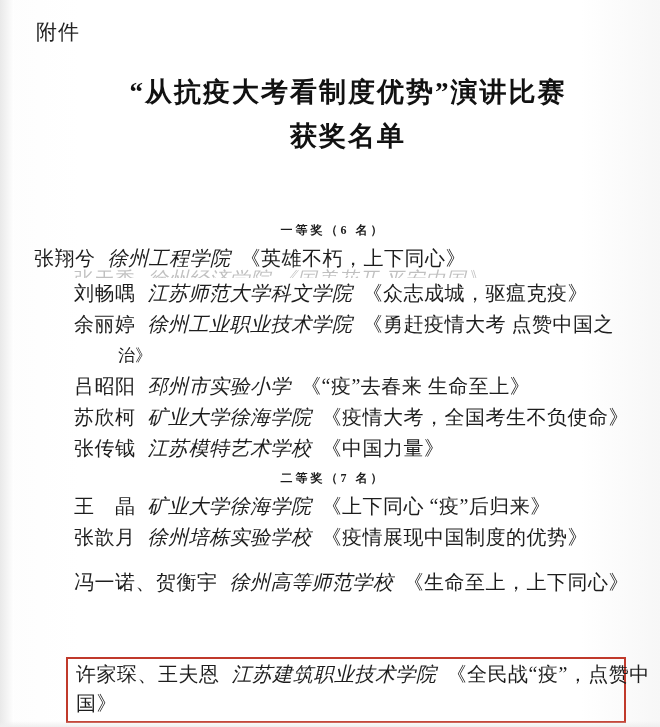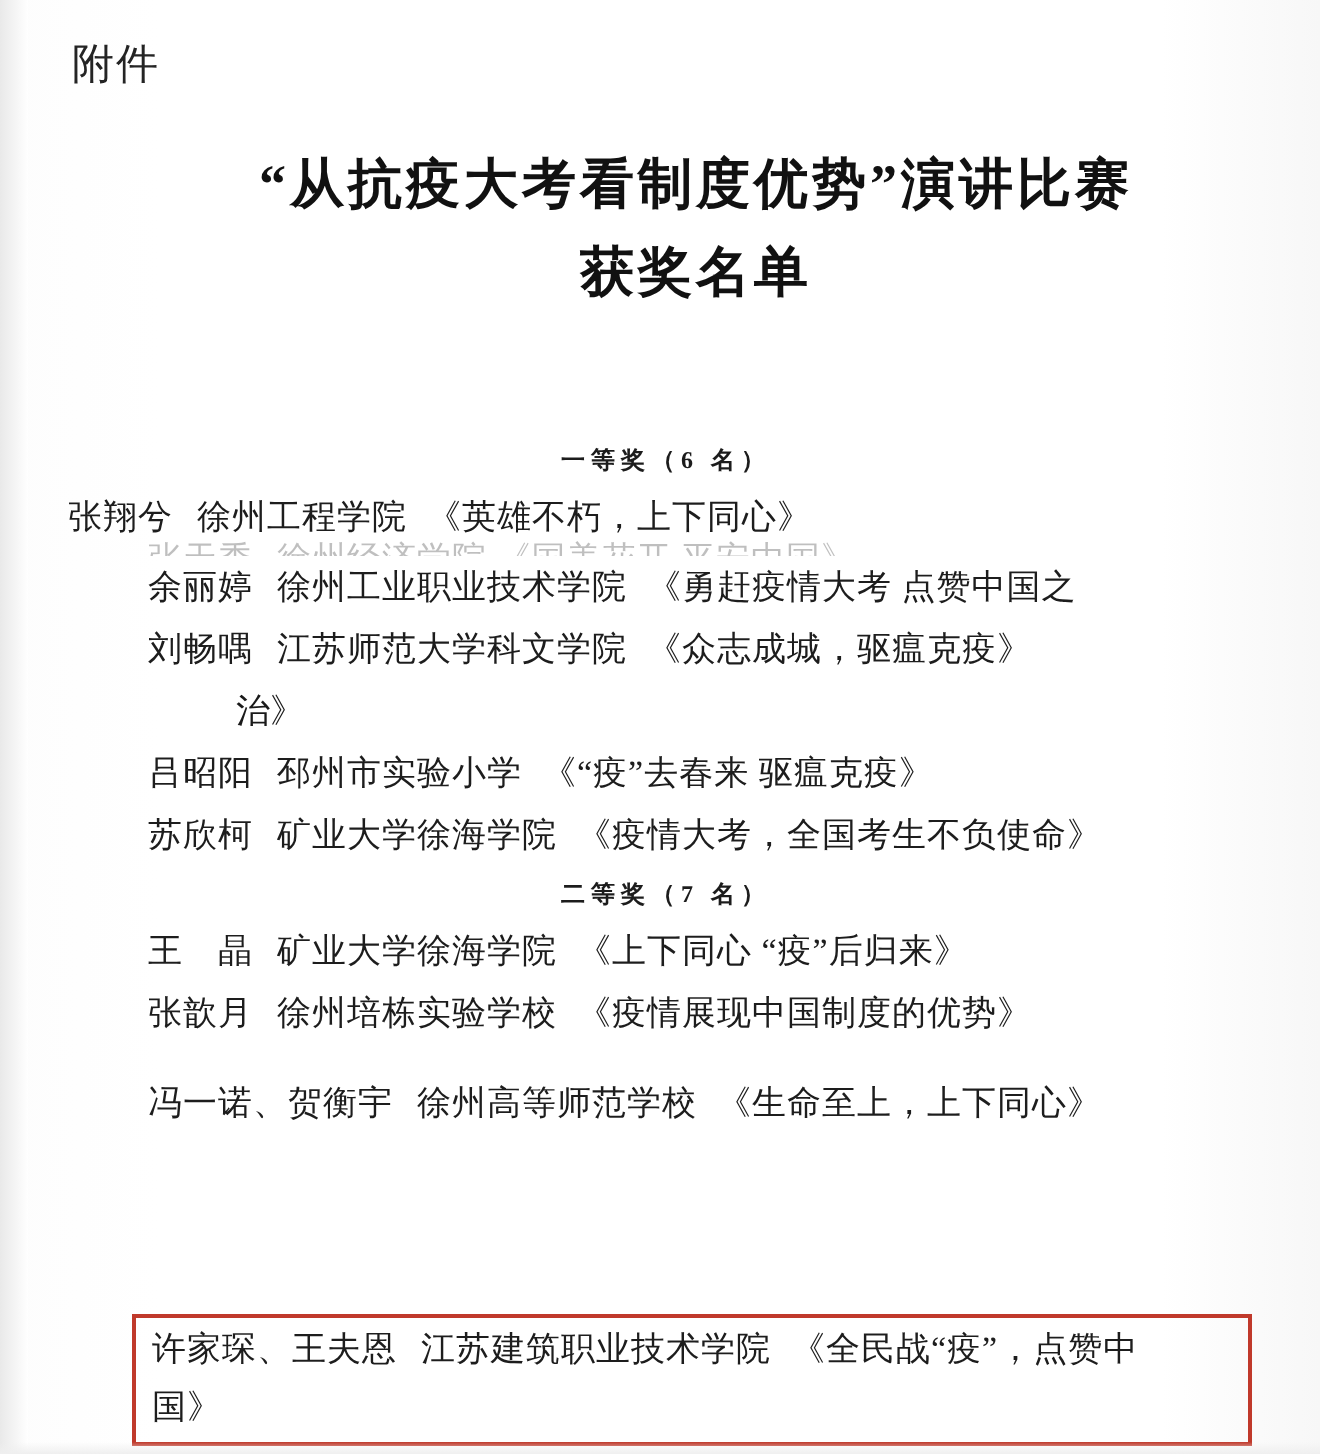--- a/index.html
+++ b/index.html
@@ -60,32 +60,33 @@
   }
   .list {
     position: absolute;
     left: 34px;
     right: 28px;
     top: 216px;
   }
   .entry {
     display: flex;
     align-items: baseline;
-    font-size: 17px;
+    font-size: 20px;
     line-height: 31px;
     letter-spacing: 0.5px;
     white-space: nowrap;
     color: #1d1d1d;
   }
   .entry .name {
     flex: 0 0 auto;
   }
   .entry .org {
     flex: 0 0 auto;
     margin-left: 12px;
+    font-style: italic;
   }
   .entry .work {
     flex: 0 0 auto;
     margin-left: 10px;
   }
   .entry.indent-sm {
     padding-left: 40px;
   }
   .cont-line {
     padding-left: 84px;
@@ -147,44 +148,49 @@
       <span class="org">徐州工程学院</span>
       <span class="work">《英雄不朽，上下同心》</span>
     </div>
 
     <div class="entry ghost indent-sm">
       <span class="name">张天秀</span>
       <span class="org">徐州经济学院 《国美花开  平安中国》</span>
     </div>
 
     <div class="entry indent-sm">
+      <span class="name">刘畅喁</span>
+      <span class="org">江苏师范大学科文学院</span>
+      <span class="work">《众志成城，驱瘟克疫》</span>
+    </div>
+
+    <div class="entry indent-sm">
       <span class="name">余丽婷</span>
       <span class="org">徐州工业职业技术学院</span>
       <span class="work">《勇赶疫情大考  点赞中国之</span>
     </div>
-
-    <div class="entry indent-sm">
-      <span class="name">刘畅喁</span>
-      <span class="org">江苏师范大学科文学院</span>
-      <span class="work">《众志成城，驱瘟克疫》</span>
-    </div>
     <div class="cont-line">治》</div>
 
     <div class="entry indent-sm">
       <span class="name">吕昭阳</span>
       <span class="org">邳州市实验小学</span>
-      <span class="work">《“疫”去春来  驱瘟克疫》</span>
+      <span class="work">《“疫”去春来  生命至上》</span>
     </div>
 
     <div class="entry indent-sm">
       <span class="name">苏欣柯</span>
       <span class="org">矿业大学徐海学院</span>
       <span class="work">《疫情大考，全国考生不负使命》</span>
     </div>
 
+    <div class="entry indent-sm">
+      <span class="name">张传钺</span>
+      <span class="org">江苏模特艺术学校</span>
+      <span class="work">《中国力量》</span>
+    </div>
 
     <div class="award-section-head">二等奖（7 名）</div>
 
     <div class="entry indent-sm">
       <span class="name">王　晶</span>
       <span class="org">矿业大学徐海学院</span>
       <span class="work">《上下同心 “疫”后归来》</span>
     </div>
 
     <div class="entry indent-sm">

